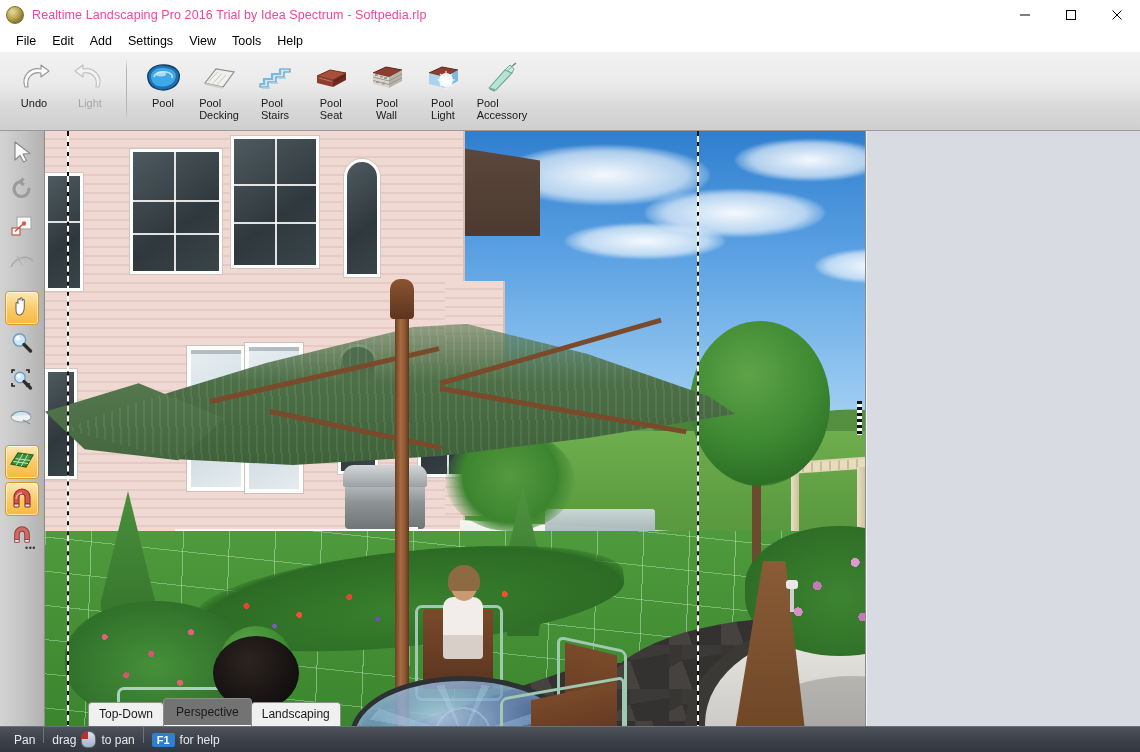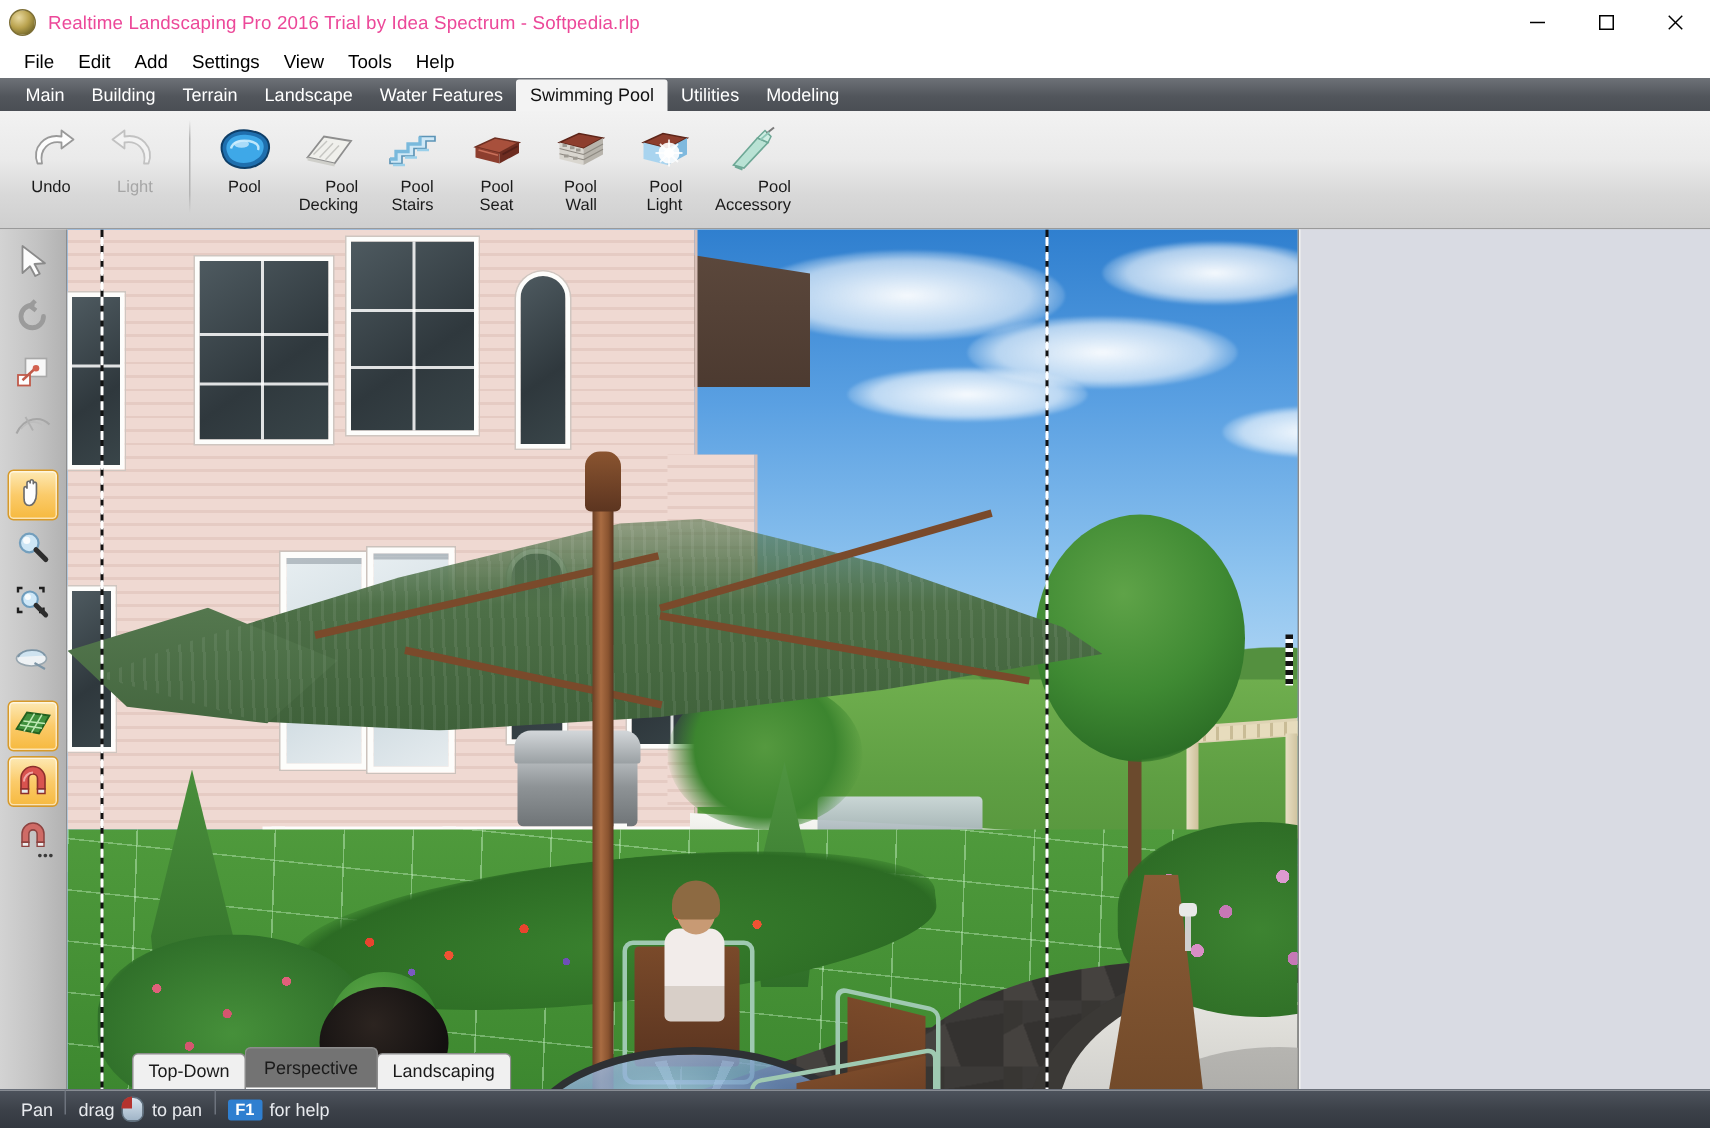--- a/index.html
+++ b/index.html
@@ -97,21 +97,21 @@
   .tb-btn {
     width: 56px;
     display: flex; flex-direction: column; align-items: center;
     padding-top: 4px;
     cursor: default;
     position: relative;
     z-index: 2;
   }
   .tb-btn .ic { width: 40px; height: 36px; display: flex; align-items: center; justify-content: center; }
   .tb-btn .lbl {
-    font-size: 11px; color: #1a1a1a; text-align: right;
+    font-size: 11px; color: #1a1a1a; text-align: left;
     line-height: 12px; margin-top: 1px;
     white-space: pre-line;
   }
   .tb-btn.disabled .lbl { color: #a6a6a6; }
   .tb-btn.wide { width: 62px; }
 
   
   .body { flex: 1 1 auto; display: flex; min-height: 0; position: relative; }
 
   .toolpalette {
@@ -418,30 +418,20 @@
   <div class="menubar">
     <div class="menu-item">File</div>
     <div class="menu-item">Edit</div>
     <div class="menu-item">Add</div>
     <div class="menu-item">Settings</div>
     <div class="menu-item">View</div>
     <div class="menu-item">Tools</div>
     <div class="menu-item">Help</div>
   </div>
 
-  <div class="tabstrip">
-    <div class="tab">Main</div>
-    <div class="tab">Building</div>
-    <div class="tab">Terrain</div>
-    <div class="tab">Landscape</div>
-    <div class="tab">Water Features</div>
-    <div class="tab active">Swimming Pool</div>
-    <div class="tab">Utilities</div>
-    <div class="tab">Modeling</div>
-  </div>
 
   <div class="toolbar">
 
     <div class="tb-group">
 
       <div class="tb-btn">
         <span class="ic">
           <svg width="36" height="32" viewBox="0 0 36 32">
             <path d="M9 25 C5 14 14 5 25 7 L25 3 L33 9 L25 15 L25 11 C17 9.5 10 15 12 25 Z" fill="#fdfdfd" stroke="#9a9a9a" stroke-width="1.2" stroke-linejoin="round"></path>
           </svg>

